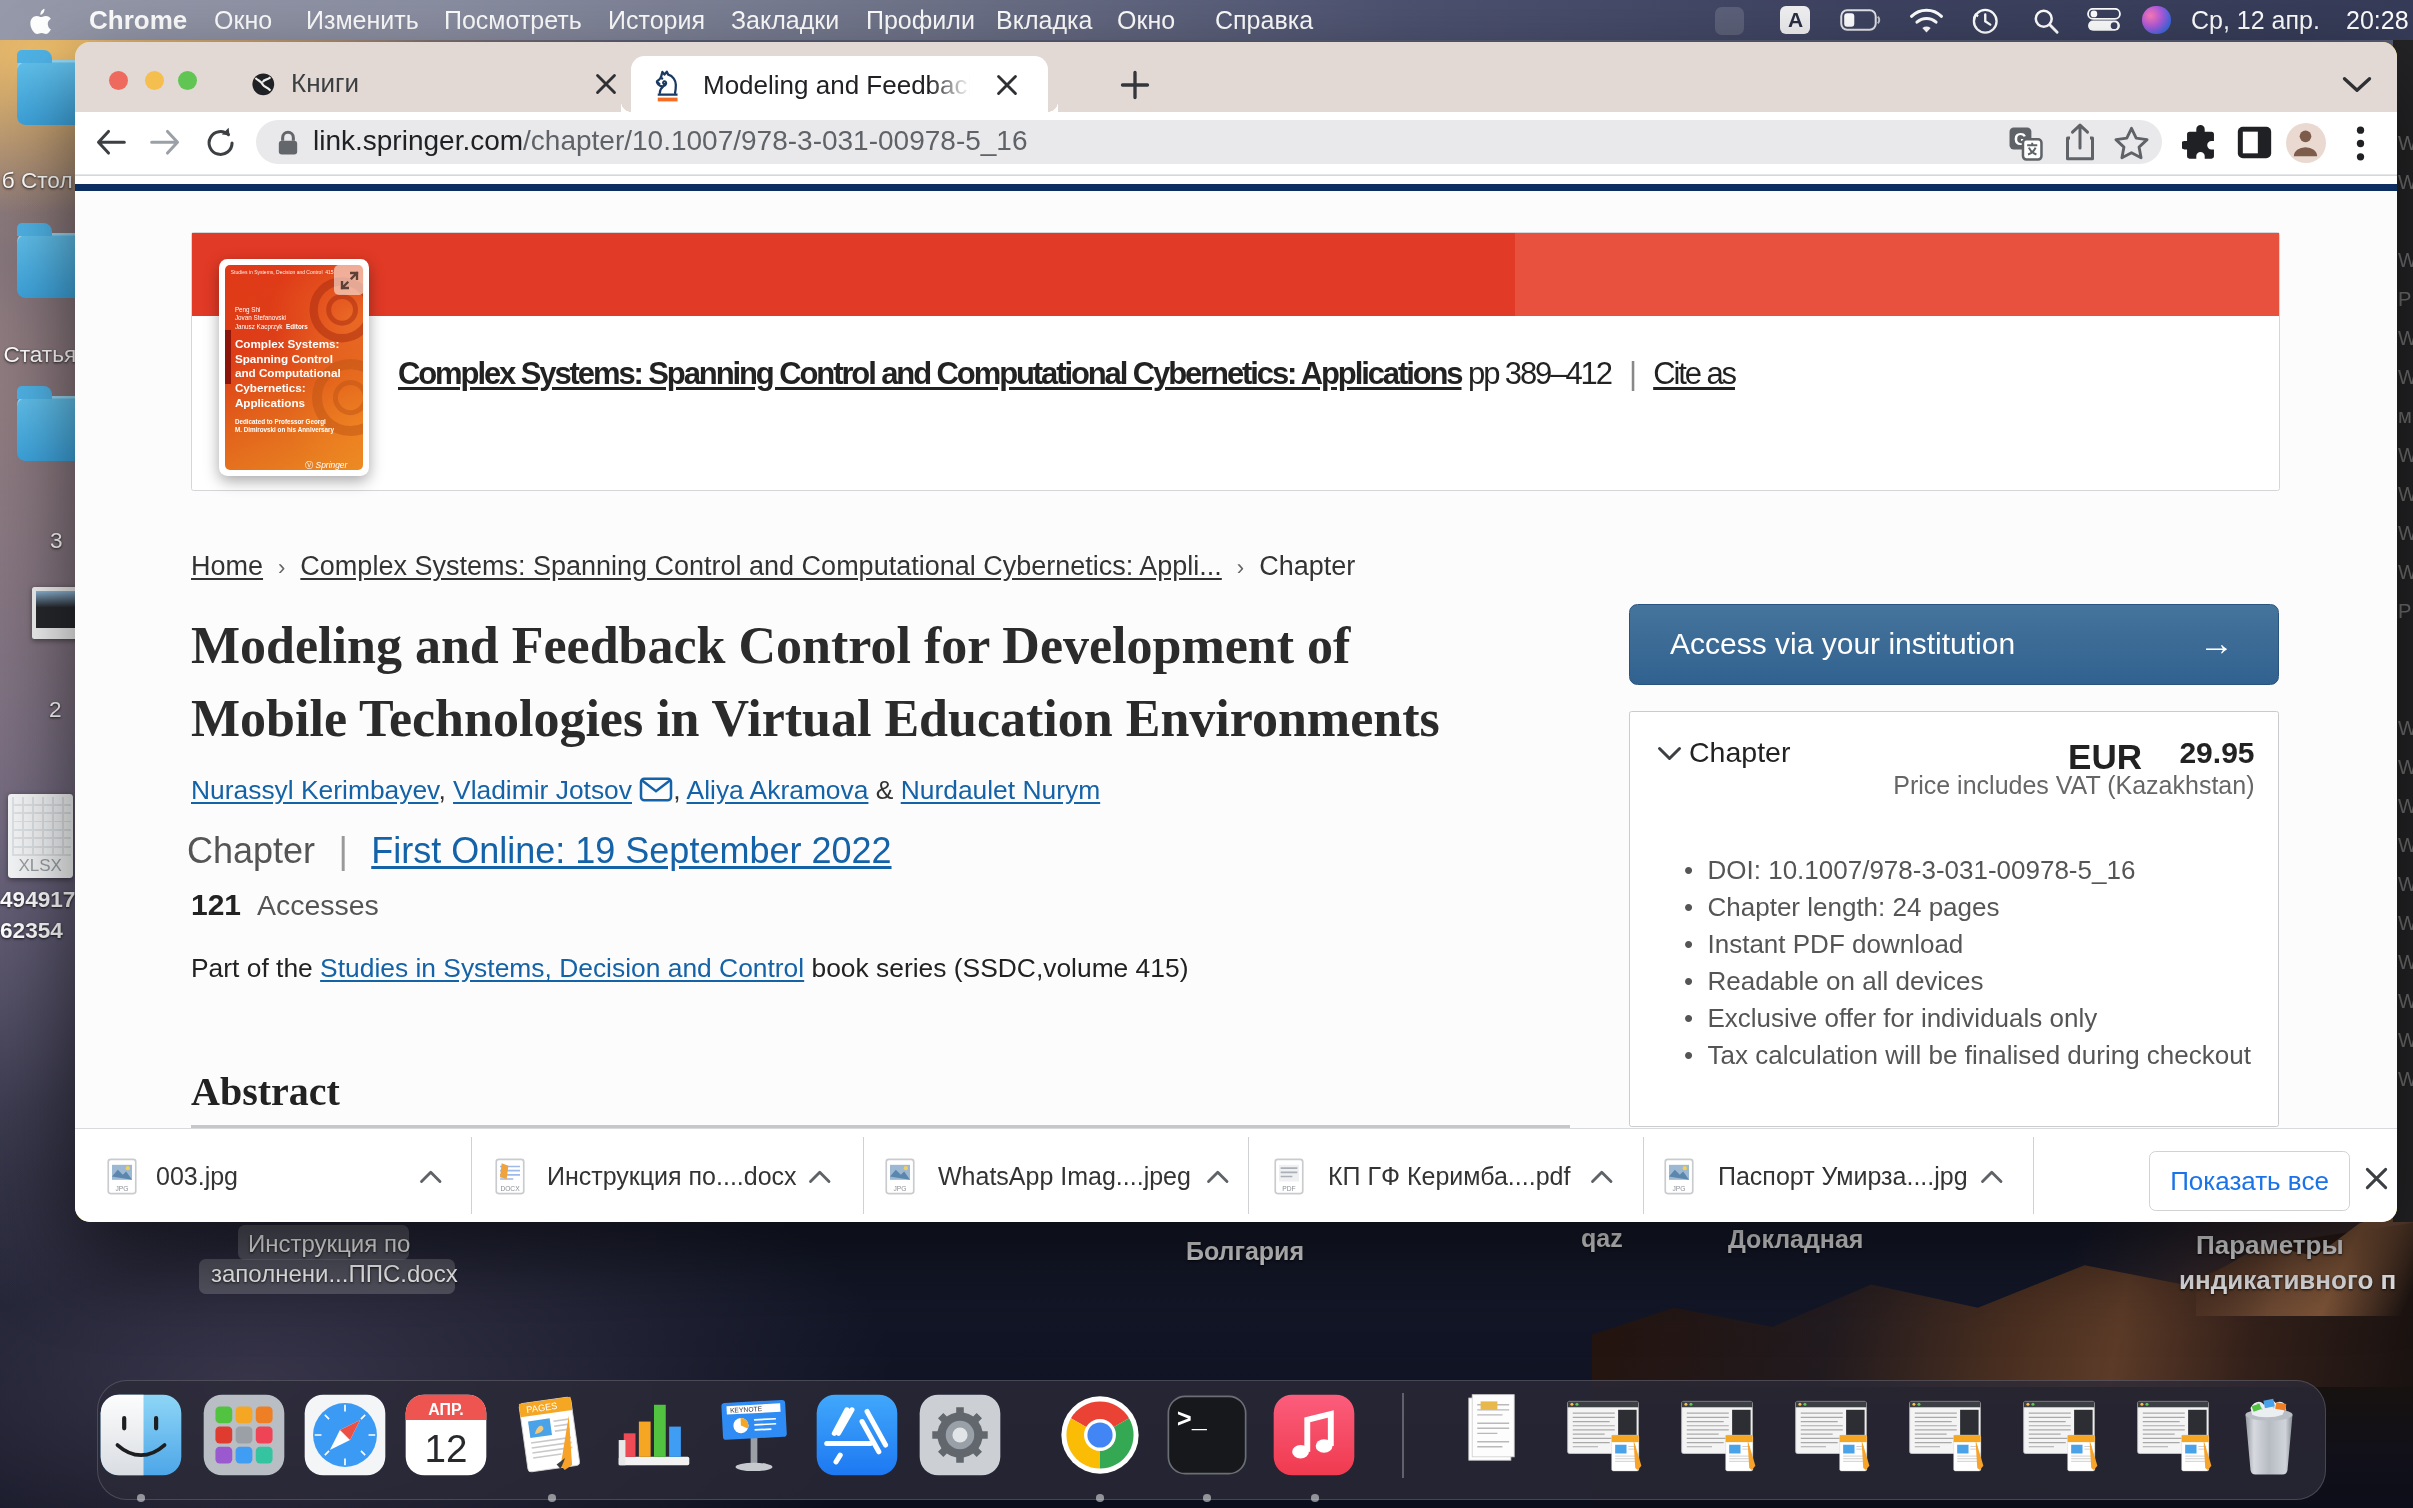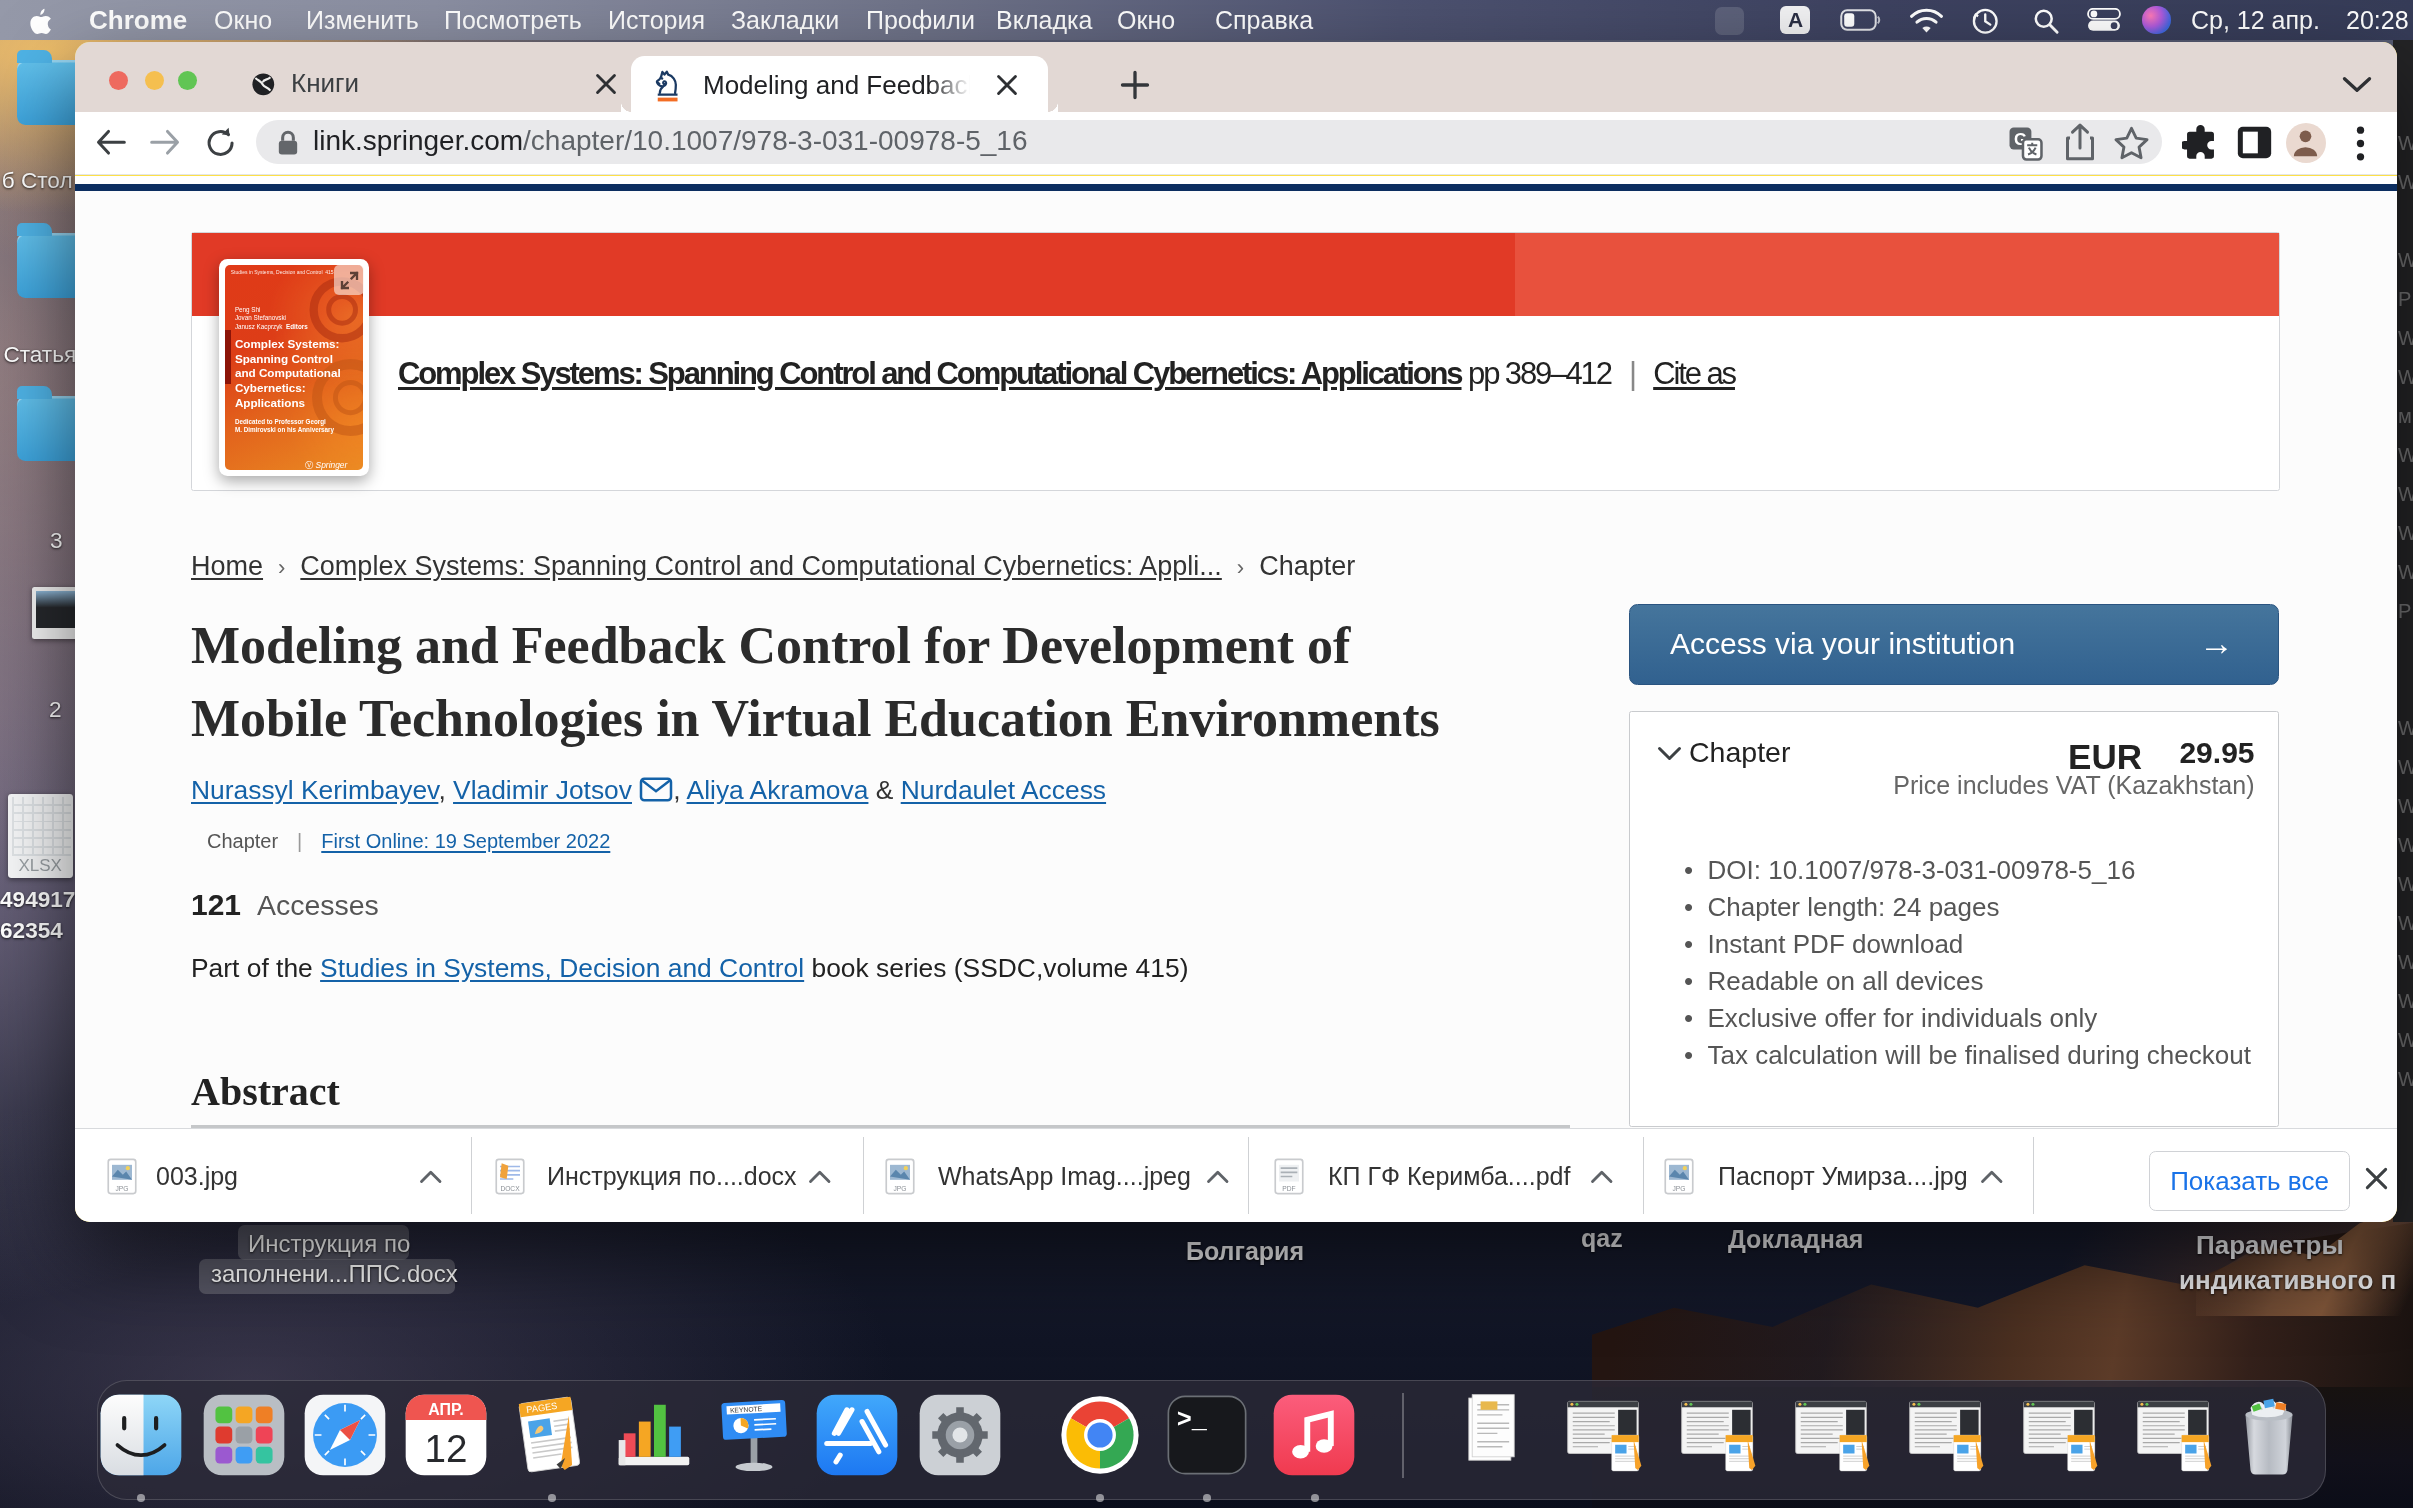--- a/index.html
+++ b/index.html
@@ -66,21 +66,21 @@
                 linear-gradient(155deg, #e03a18 0%, #dd3d17 35%, #e2621c 62%, #ea8a22 100%); }
   #bantitle { position:absolute; left:206px; top:123px; white-space:nowrap; font-size:31px; letter-spacing:-2.1px; color:#222; }
 
   
   #crumbs { position:absolute; left:116px; top:360px; font-size:27px; color:#333; white-space:nowrap; }
   #crumbs .sep { color:#666; padding:0 15px; font-size:22px; }
   .u { text-decoration:underline; text-underline-offset:3.4px; }
   #h1 { position:absolute; left:116px; top:418px; width:1307px; font-family:"Liberation Serif", serif; font-weight:bold; font-size:52px; line-height:73px; color:#2b2b2b; }
   #authors { position:absolute; left:116px; top:584px; font-size:26.4px; color:#333; }
   a.blu { color:#1462a8; text-decoration:underline; text-underline-offset:3.4px; }
-  #meta1 { position:absolute; left:132px; top:639px; font-size:20px; color:#555; }
+  #meta1 { position:absolute; left:112px; top:639px; font-size:36px; color:#555; }
   #meta2 { position:absolute; left:116px; top:697px; font-size:28.5px; color:#555; }
   #meta3 { position:absolute; left:116px; top:762px; font-size:26.4px; color:#222; }
   #absh { position:absolute; left:116px; top:877px; font-family:"Liberation Serif", serif; font-weight:bold; font-size:40px; color:#222; }
   #hr1 { position:absolute; left:116px; top:934px; width:1379px; height:2.5px; background:#c5c7c9; }
 
   
   #accbtn { position:absolute; left:1554px; top:413px; width:650px; height:81px; border-radius:8.4px;
      background:linear-gradient(180deg,#45759c 0%, #31618f 100%); border:1.7px solid #2a5480; color:#fff; font-size:30px; }
   #pricecard { position:absolute; left:1554px; top:520px; width:650px; height:416px; background:#fff; border:1.7px solid #c9cbce; border-radius:2.5px; }
   #pricecard .row1 { position:absolute; left:0; top:23.5px; width:100%; }
@@ -540,21 +540,21 @@
             <path d="M17 6 h7 v7 M24 6 L17.5 12.5 M13 24 H6 v-7 M6 24 L12.5 17.5" fill="none" stroke="#5d4037" stroke-width="2.8" stroke-linecap="square"></path>
           </svg>
       </div>
       <div id="bantitle"><b class="u">Complex Systems: Spanning Control and Computational Cybernetics: Applications</b> pp 389–412 <span style="color:#888; padding:0 11.7px;">|</span> <span class="u">Cite as</span></div>
     </div>
     <div id="crumbs"><span class="u">Home</span><span class="sep">›</span><span class="u">Complex Systems: Spanning Control and Computational Cybernetics: Appli...</span><span class="sep">›</span><span>Chapter</span></div>
     <div id="h1">Modeling and Feedback Control for Development of Mobile Technologies in Virtual Education Environments</div>
     <div id="authors"><a class="blu">Nurassyl Kerimbayev</a>, <a class="blu">Vladimir Jotsov</a> <svg style="display:inline-block; vertical-align:-3.4px;" width="34" height="25" viewBox="0 0 40 30">
           <rect x="2" y="2" width="36" height="26" rx="4" fill="none" stroke="#1462a8" stroke-width="3"></rect>
           <path d="M3 4 L20 17 L37 4" fill="none" stroke="#1462a8" stroke-width="3"></path>
-        </svg>, <a class="blu">Aliya Akramova</a> &amp; <a class="blu">Nurdaulet Access</a></div>
+        </svg>, <a class="blu">Aliya Akramova</a> &amp; <a class="blu">Nurdaulet Nurym</a></div>
     <div id="meta1">Chapter <span style="color:#999; padding:0 13.4px;">|</span> <a class="blu">First Online: 19 September 2022</a></div>
     <div id="meta2"><b style="color:#222; font-size:30px;">121</b> &nbsp;Accesses</div>
     <div id="meta3">Part of the <a class="blu">Studies in Systems, Decision and Control</a> book series (SSDC,volume 415)</div>
     <div id="absh">Abstract</div>
     <div id="hr1"></div>
 
     <div id="accbtn">
         <span style="position:absolute; left:40px; top:22px;">Access via your institution</span>
         <span style="position:absolute; right:44px; top:18.4px; font-size:35px;">→</span>
       </div>

